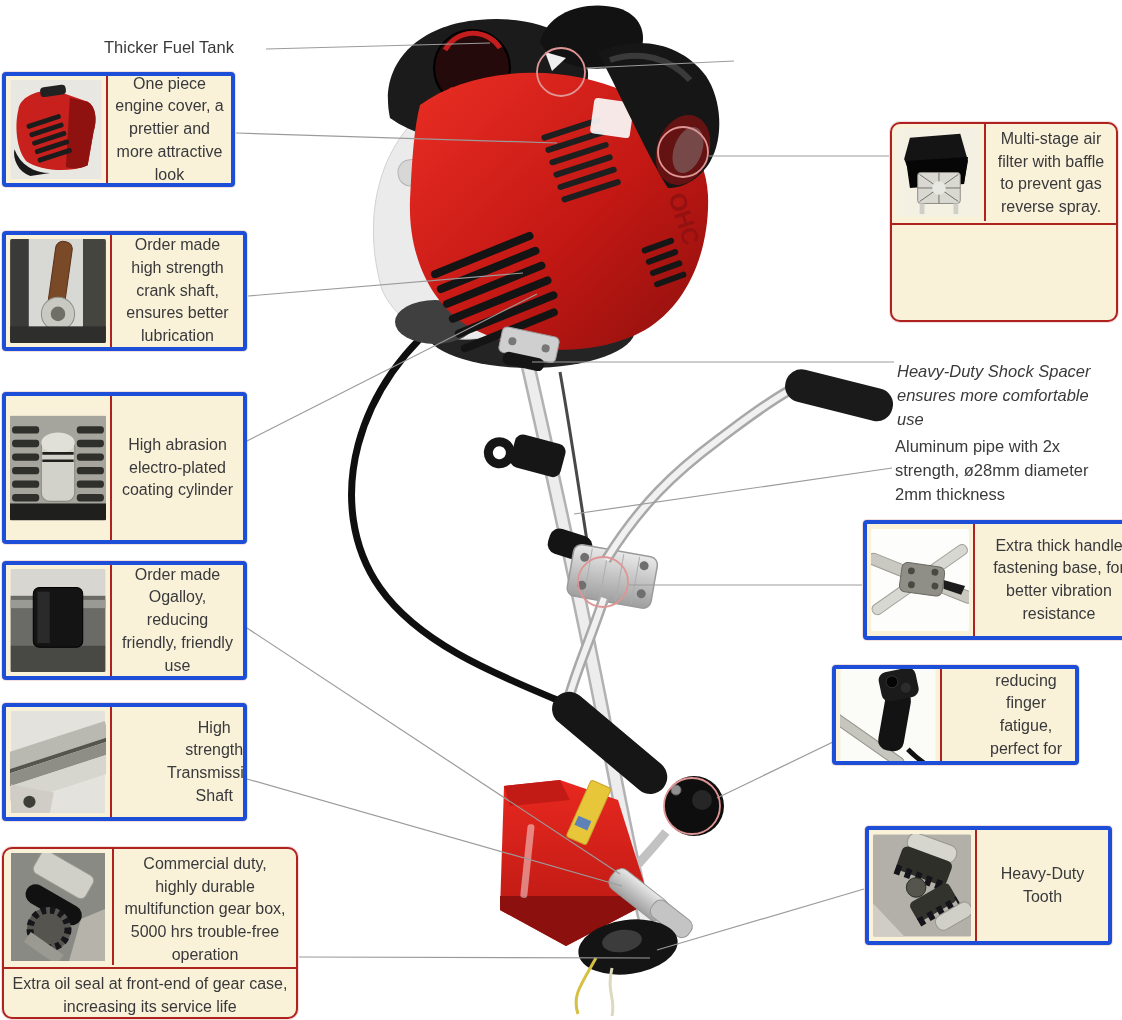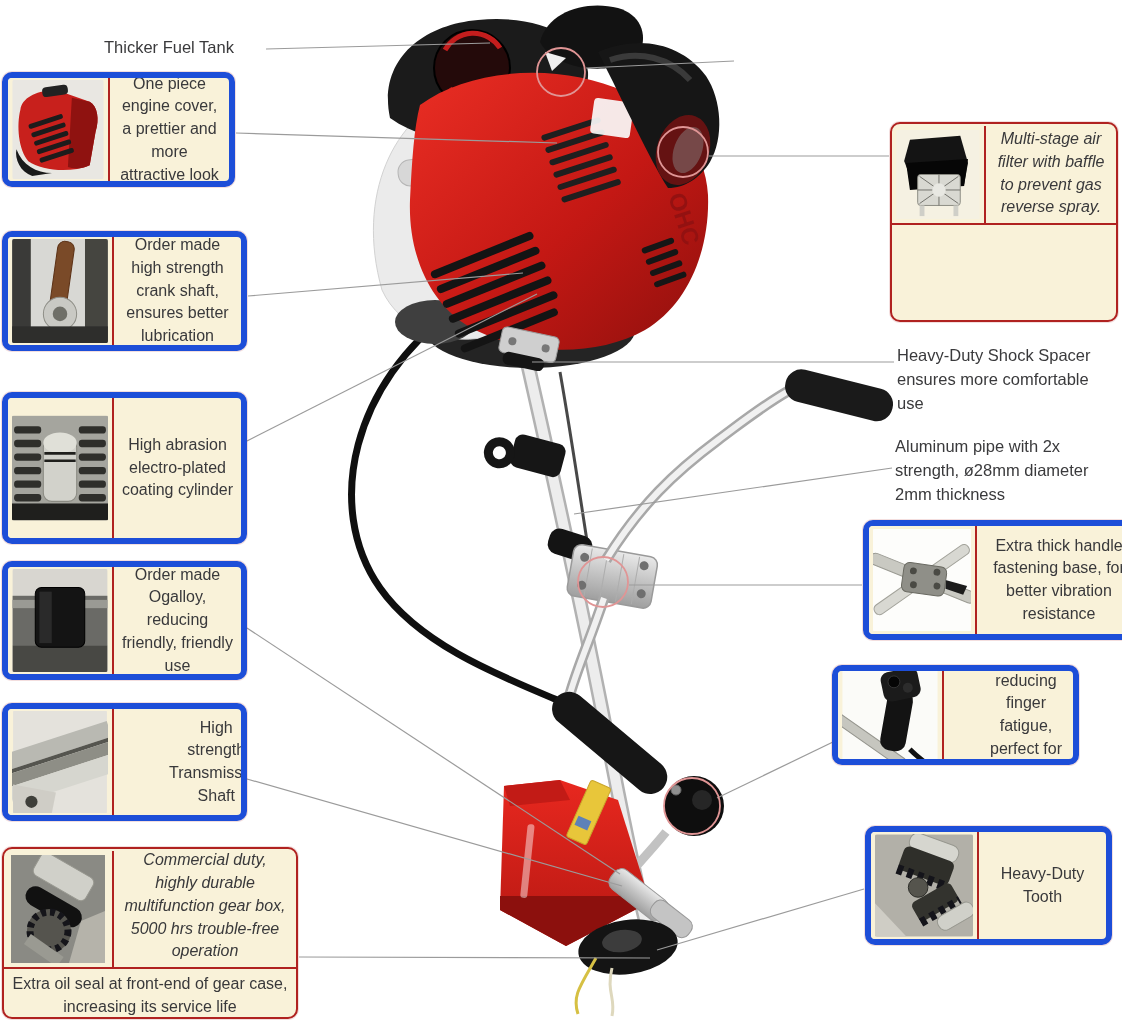--- a/index.html
+++ b/index.html
@@ -3,36 +3,36 @@
 <meta charset="utf-8">
 <style>
   html,body{margin:0;padding:0;background:#fff;}
   .canvas{
     position:relative;width:1122px;height:1020px;background:#ffffff;overflow:hidden;
     font-family:"Liberation Sans", sans-serif;color:#3a3a3c;
   }
   svg.scene{position:absolute;left:0;top:0;}
   .callout{
     position:absolute;box-sizing:border-box;display:flex;align-items:stretch;
-    background:#f9f2d9;border:6px solid #1d4ed8;border-radius:10px;overflow:hidden;
+    background:#f9f2d9;border:4px solid #1d4ed8;border-radius:4px;overflow:hidden;
     box-shadow:0 0 0 1px rgba(176,34,32,.15);
   }
   .callout .photo{
     flex:0 0 auto;display:flex;align-items:center;justify-content:center;
     border-right:2px solid #b02220;padding:4px;background:#f9f2d9;
   }
   .callout .photo svg{display:block;border-radius:2px;}
   .callout .text{
     flex:1 1 auto;display:flex;align-items:center;justify-content:center;
     text-align:center;padding:4px 7px;font-size:16px;line-height:1.42;color:#39393b;
   }
   .stack{position:absolute;box-sizing:border-box;display:flex;flex-direction:column;
     background:#f9f2d9;border:2px solid #b02220;border-radius:10px;overflow:hidden;
     box-shadow:0 0 0 1px rgba(176,34,32,.15);}
-  .stack .row1{display:flex;align-items:flex-end;border-bottom:2px solid #b02220;font-style:italic;}
+  .stack .row1{display:flex;align-items:flex-start;border-bottom:2px solid #b02220;}
   .stack .row1 .photo{flex:0 0 auto;display:flex;align-items:center;justify-content:center;
     border-right:2px solid #b02220;padding:4px;}
   .stack .row1 .text,.stack .row2{
     display:flex;align-items:center;justify-content:center;text-align:center;
     padding:4px 7px;font-size:16px;line-height:1.42;color:#39393b;}
   .stack .row1 .text{flex:1 1 auto;}
   .stack .row2{flex:1 1 auto;}
   .plainlabel{position:absolute;font-size:16.5px;line-height:1.44;color:#3a3a3c;}
   .plainlabel.right-align{}
 </style>
@@ -190,21 +190,21 @@
 
     <g fill="none" stroke="#e09595" stroke-width="1.8">
       <circle cx="561" cy="72" r="24"></circle>
       <circle cx="683" cy="152" r="25"></circle>
       <circle cx="603" cy="582" r="25"></circle>
       <circle cx="692" cy="806" r="28"></circle>
     </g>
   </svg>
 
   <div class="plainlabel right-align" style="left:104px;top:36px;width:158px;">Thicker Fuel Tank</div>
-  <div class="plainlabel" style="left:897px;top:344px;width:222px;">Heavy-Duty Shock Spacer ensures more comfortable use</div>
+  <div class="plainlabel" style="left:897px;top:360px;width:222px;font-style:italic;">Heavy-Duty Shock Spacer ensures more comfortable use</div>
   <div class="plainlabel" style="left:895px;top:435px;width:226px;">Aluminum pipe with 2x strength, ø28mm diameter 2mm thickness</div>
 
   <div class="callout" style="left:2px;top:72px;width:233px;height:115px;">
     <div class="photo">
       <svg width="92" height="99" viewBox="0 0 92 100">
         <rect width="92" height="100" fill="#e9e7e2"></rect>
         <path d="M8,30 C10,16 30,8 50,12 L78,22 C86,26 88,40 84,52 L78,86 C60,94 30,92 16,82 C6,70 4,46 8,30 Z" fill="#c8201c"></path>
         <path d="M60,18 L78,22 C86,26 88,40 84,52 L78,86 C70,90 62,90 56,88 Z" fill="#8f1210"></path>
         <rect x="30" y="6" width="26" height="10" rx="4" fill="#222" transform="rotate(-8 43 11)"></rect>
         <g transform="rotate(-18 40 55)">

